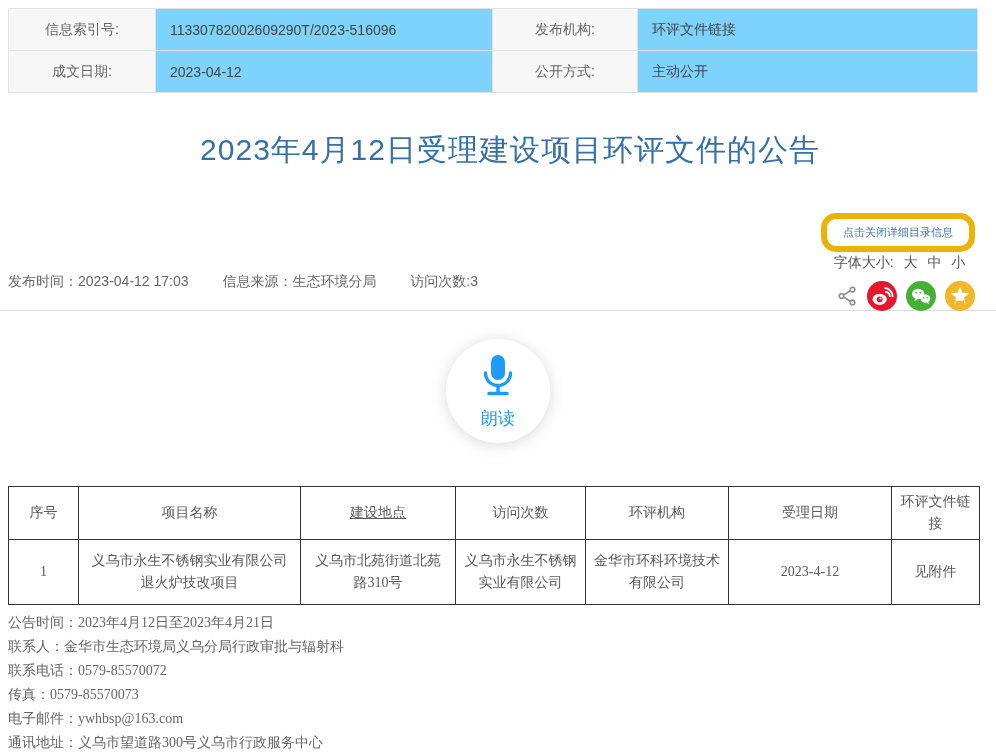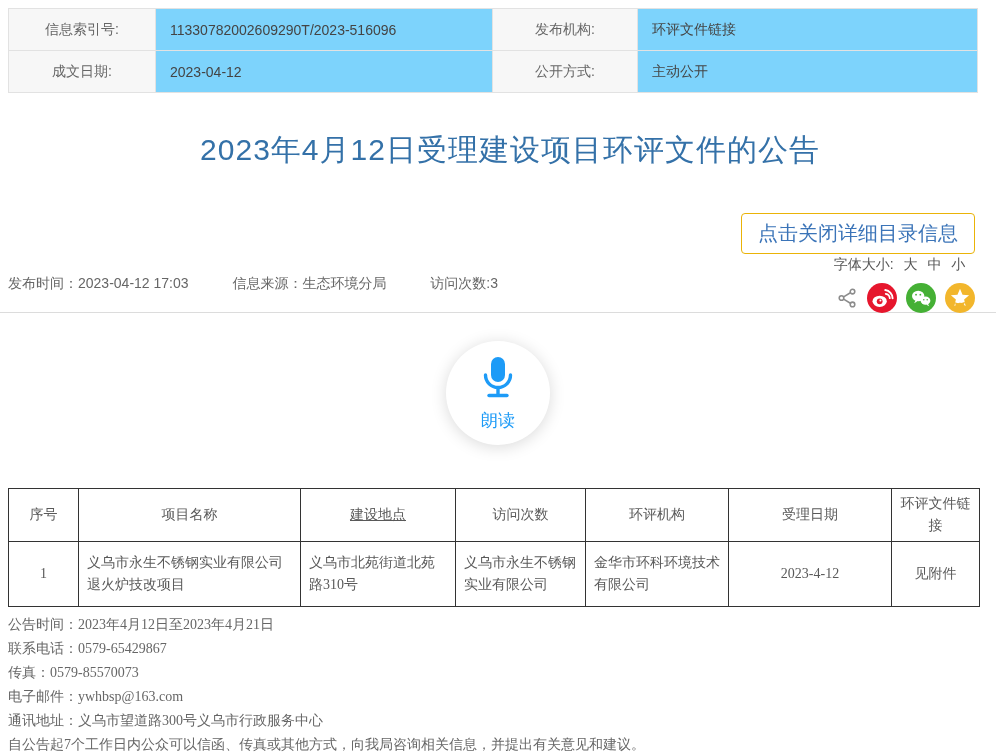--- a/index.html
+++ b/index.html
@@ -48,42 +48,42 @@
     padding-left: 24px;
   }
 
   
   .btn-row {
     margin: 42px 21px 0 8px;
     display: flex;
     justify-content: flex-end;
   }
   .toggle-btn {
-    border: 1px solid #eab308;
+    border: 6px solid #eab308;
     background: #ffffff;
     color: #3b74b8;
-    font-size: 20px;
+    font-size: 11px;
     padding: 6px 16px;
-    border-radius: 4px;
+    border-radius: 15px;
     cursor: pointer;
     font-family: "Liberation Sans", sans-serif;
   }
 
   
   .meta-row {
     margin-top: 14px;
     padding: 0 21px 0 8px;
     height: 32px;
     display: flex;
     align-items: center;
     justify-content: space-between;
     font-size: 14px;
     color: #666;
   }
-  .meta-left span.item { margin-right: 40px; text-align: center; }
+  .meta-left span.item { margin-right: 30px; text-align: center; }
   .meta-right { display: flex; align-items: center; gap: 9px; color: #555; flex-direction: column; }
   .font-sizes span { margin-left: 6px; cursor: pointer; }
   .share-wrap { display: flex; align-items: center; gap: 9px; margin-left: 18px; }
   .share-wrap .sicon { display: inline-flex; cursor: pointer; }
   .divider {
     margin-top: 12px;
     border-bottom: 1px solid #dcdcdc;
     width: 996px;
   }
 
@@ -119,21 +119,21 @@
   .main-table th, .main-table td {
     border: 1px solid #333;
     vertical-align: middle;
     padding: 4px 8px;
     font-weight: normal;
     line-height: 22px;
   }
   .main-table th { height: 50px; text-align: center; }
   .main-table td { height: 65px; }
   .main-table td.ctr { text-align: center; }
-  .main-table td.lft { text-align: left; }
+  .main-table td.lft { text-align: center; }
   .mc1 { width: 70px; } .mc2 { width: 222px; } .mc3 { width: 155px; text-decoration: underline; }
   .mc4 { width: 130px; } .mc5 { width: 143px; } .mc6 { width: 163px; } .mc7 { width: 88px; }
 
   
   .footer {
     margin: 6px 0 0 8px;
     font-family: "Liberation Serif", serif;
     font-size: 14px;
     color: #666;
     line-height: 24px;
@@ -255,18 +255,19 @@
     <td class="lft">义乌市永生不锈钢实业有限公司</td>
     <td class="lft">金华市环科环境技术有限公司</td>
     <td class="ctr">2023-4-12</td>
     <td class="ctr">见附件</td>
   </tr>
 </tbody>
   </table>
 
 <div class="footer">
   <div>公告时间：2023年4月12日至2023年4月21日</div>
-  <div>联系电话：0579-65429867</div>
+  <div>联系人：金华市生态环境局义乌分局行政审批与辐射科</div>
+  <div>联系电话：0579-85570072</div>
   <div>传真：0579-85570073</div>
   <div>电子邮件：ywhbsp@163.com</div>
   <div>通讯地址：义乌市望道路300号义乌市行政服务中心</div>
   <div>自公告起7个工作日内公众可以信函、传真或其他方式，向我局咨询相关信息，并提出有关意见和建议。</div>
 </div>
 
 </body></html>

